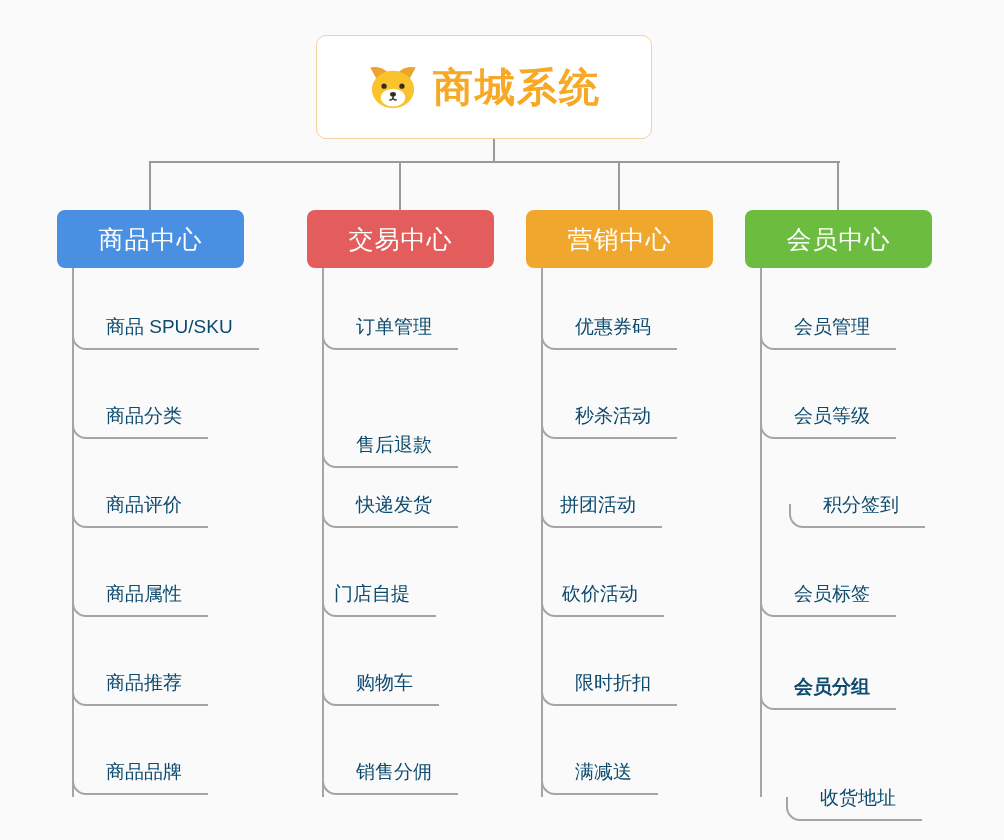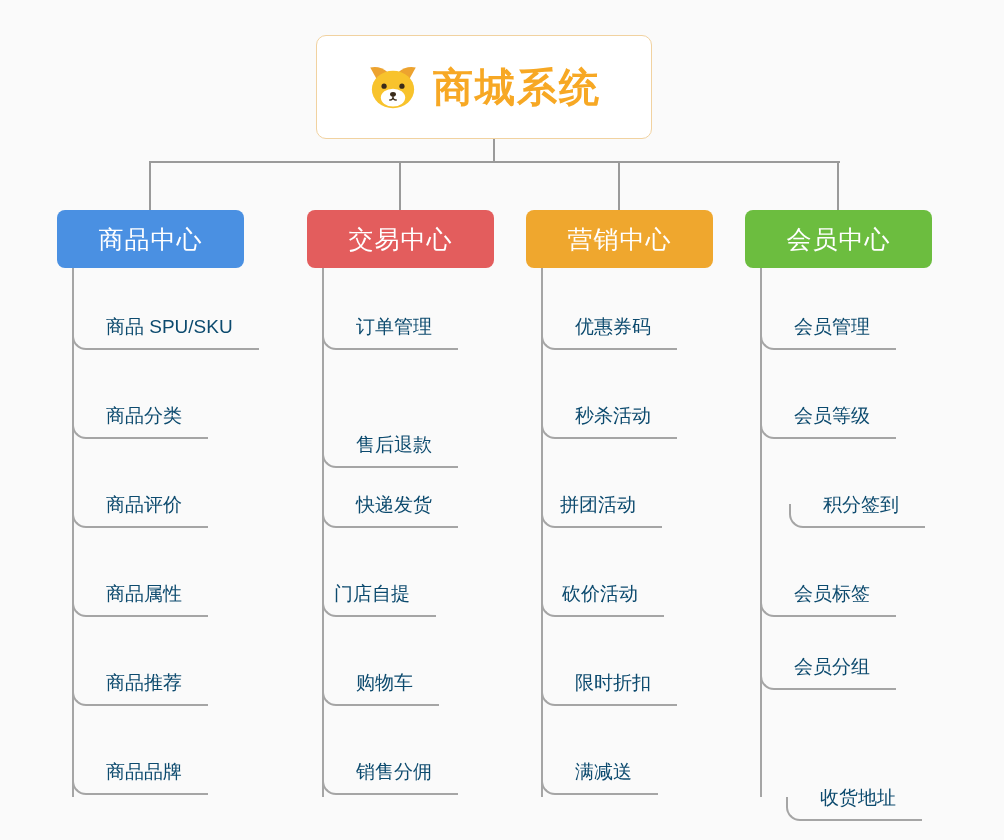--- a/index.html
+++ b/index.html
@@ -148,19 +148,19 @@
   <div class="branch" style="left: 745px;">
     <div class="branch-box" style="background: rgb(108, 189, 63);">
       <span class="branch-label">会员中心</span>
     </div>
     <div class="spine"></div>
     <div class="children">
           <div class="child" style="top: 106px;"><span>会员管理</span></div>
           <div class="child" style="top: 195px;"><span>会员等级</span></div>
           <div class="child" style="top: 284px; margin-left: 29px;"><span>积分签到</span></div>
           <div class="child" style="top: 373px;"><span>会员标签</span></div>
-          <div class="child" style="top: 446px;"><span>会员分组</span></div>
+          <div class="child" style="top: 466px; font-weight: bold;"><span>会员分组</span></div>
           <div class="child" style="top: 577px; margin-left: 26px;"><span>收货地址</span></div>
         </div>
   </div>
 </div>
 
 </div>
 
 </body></html>

